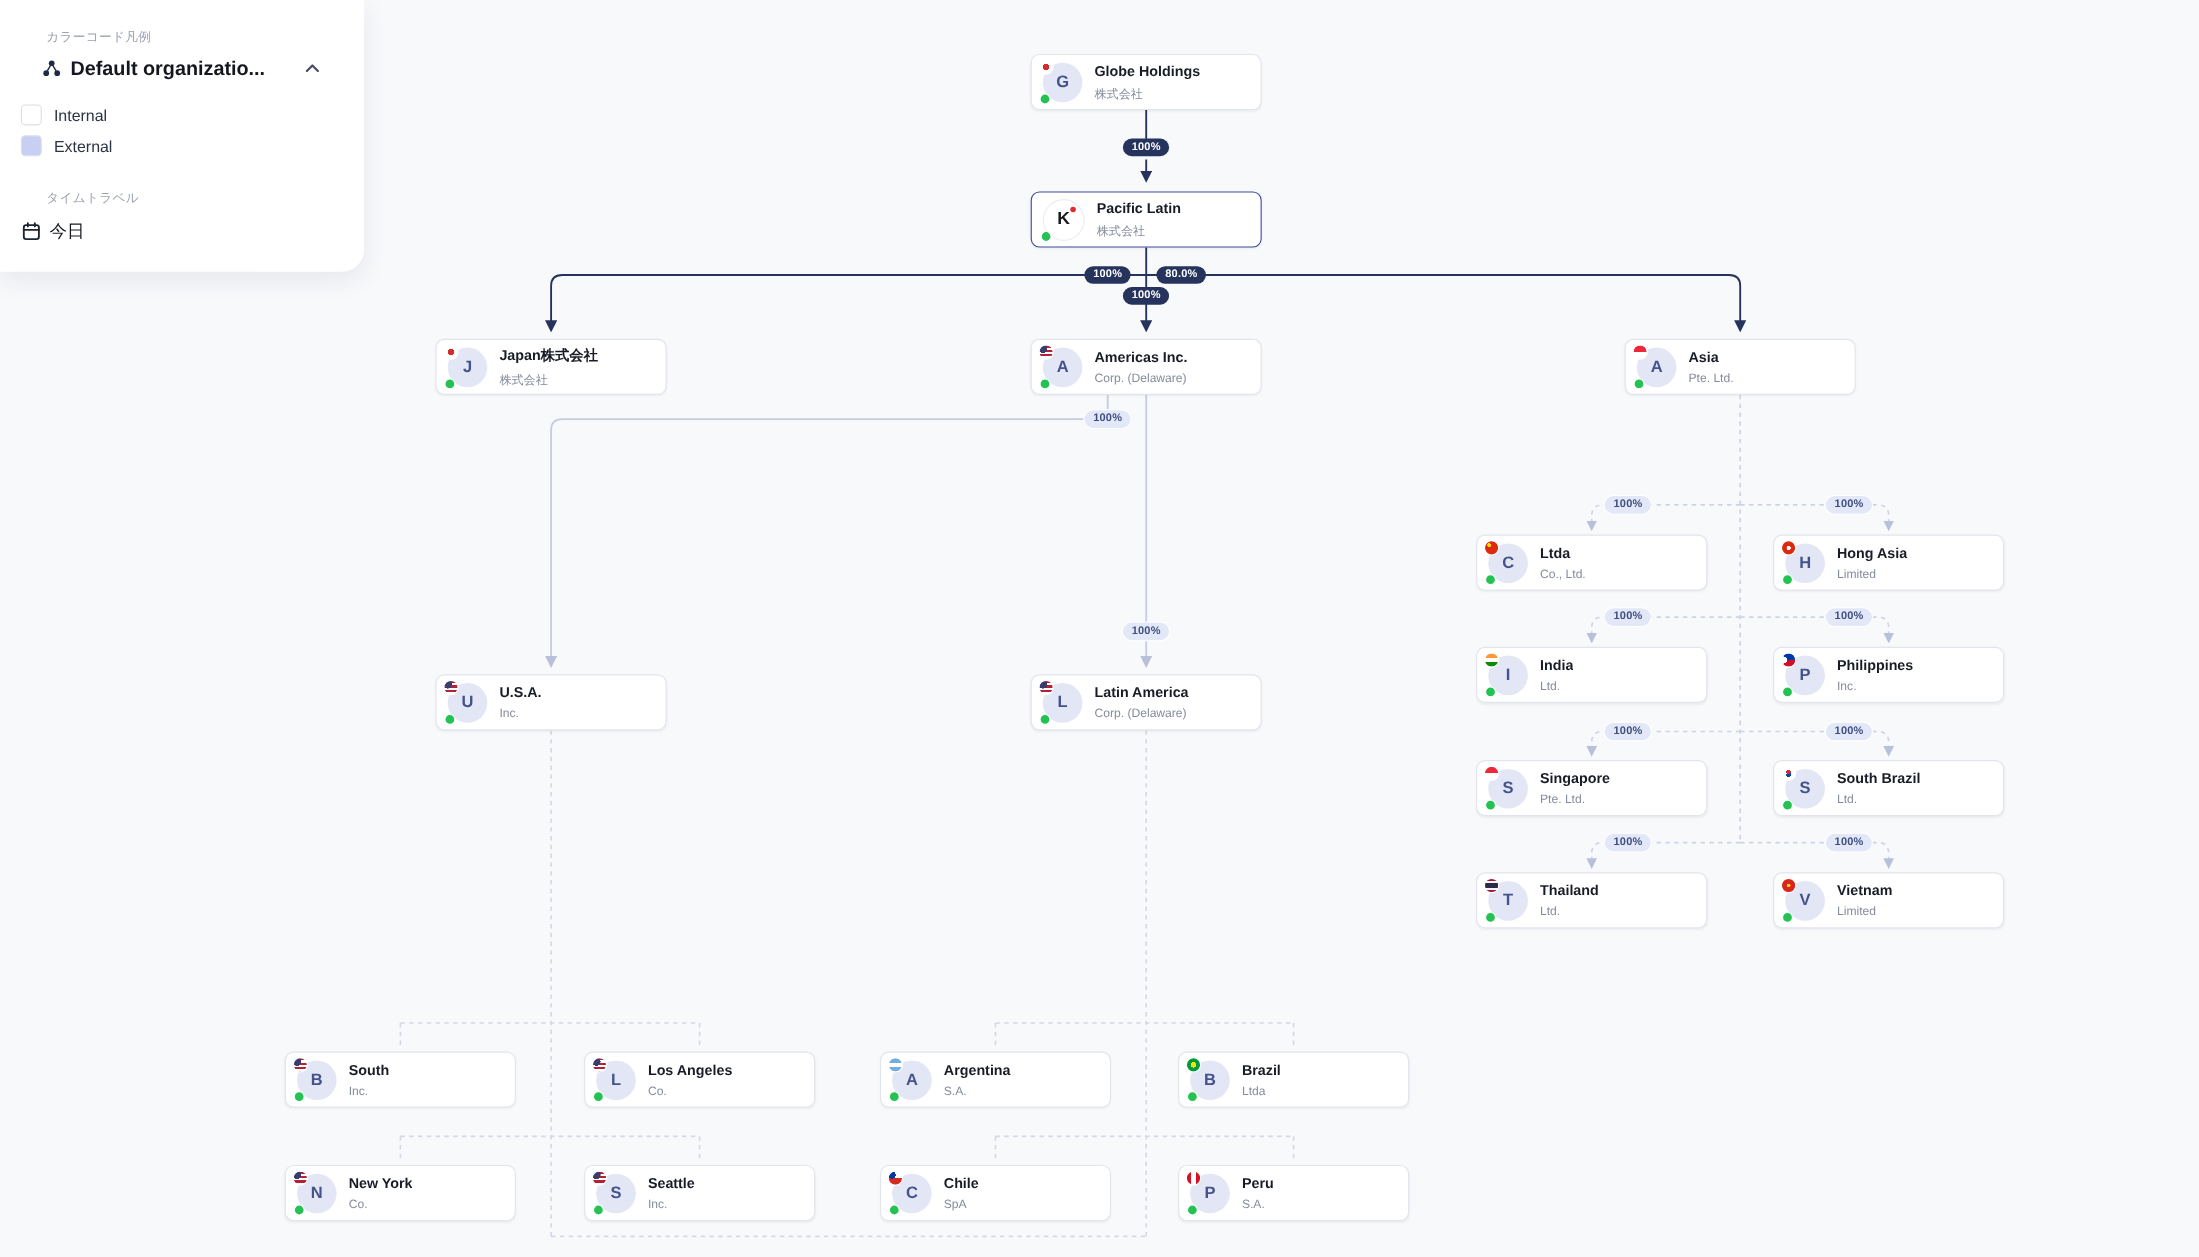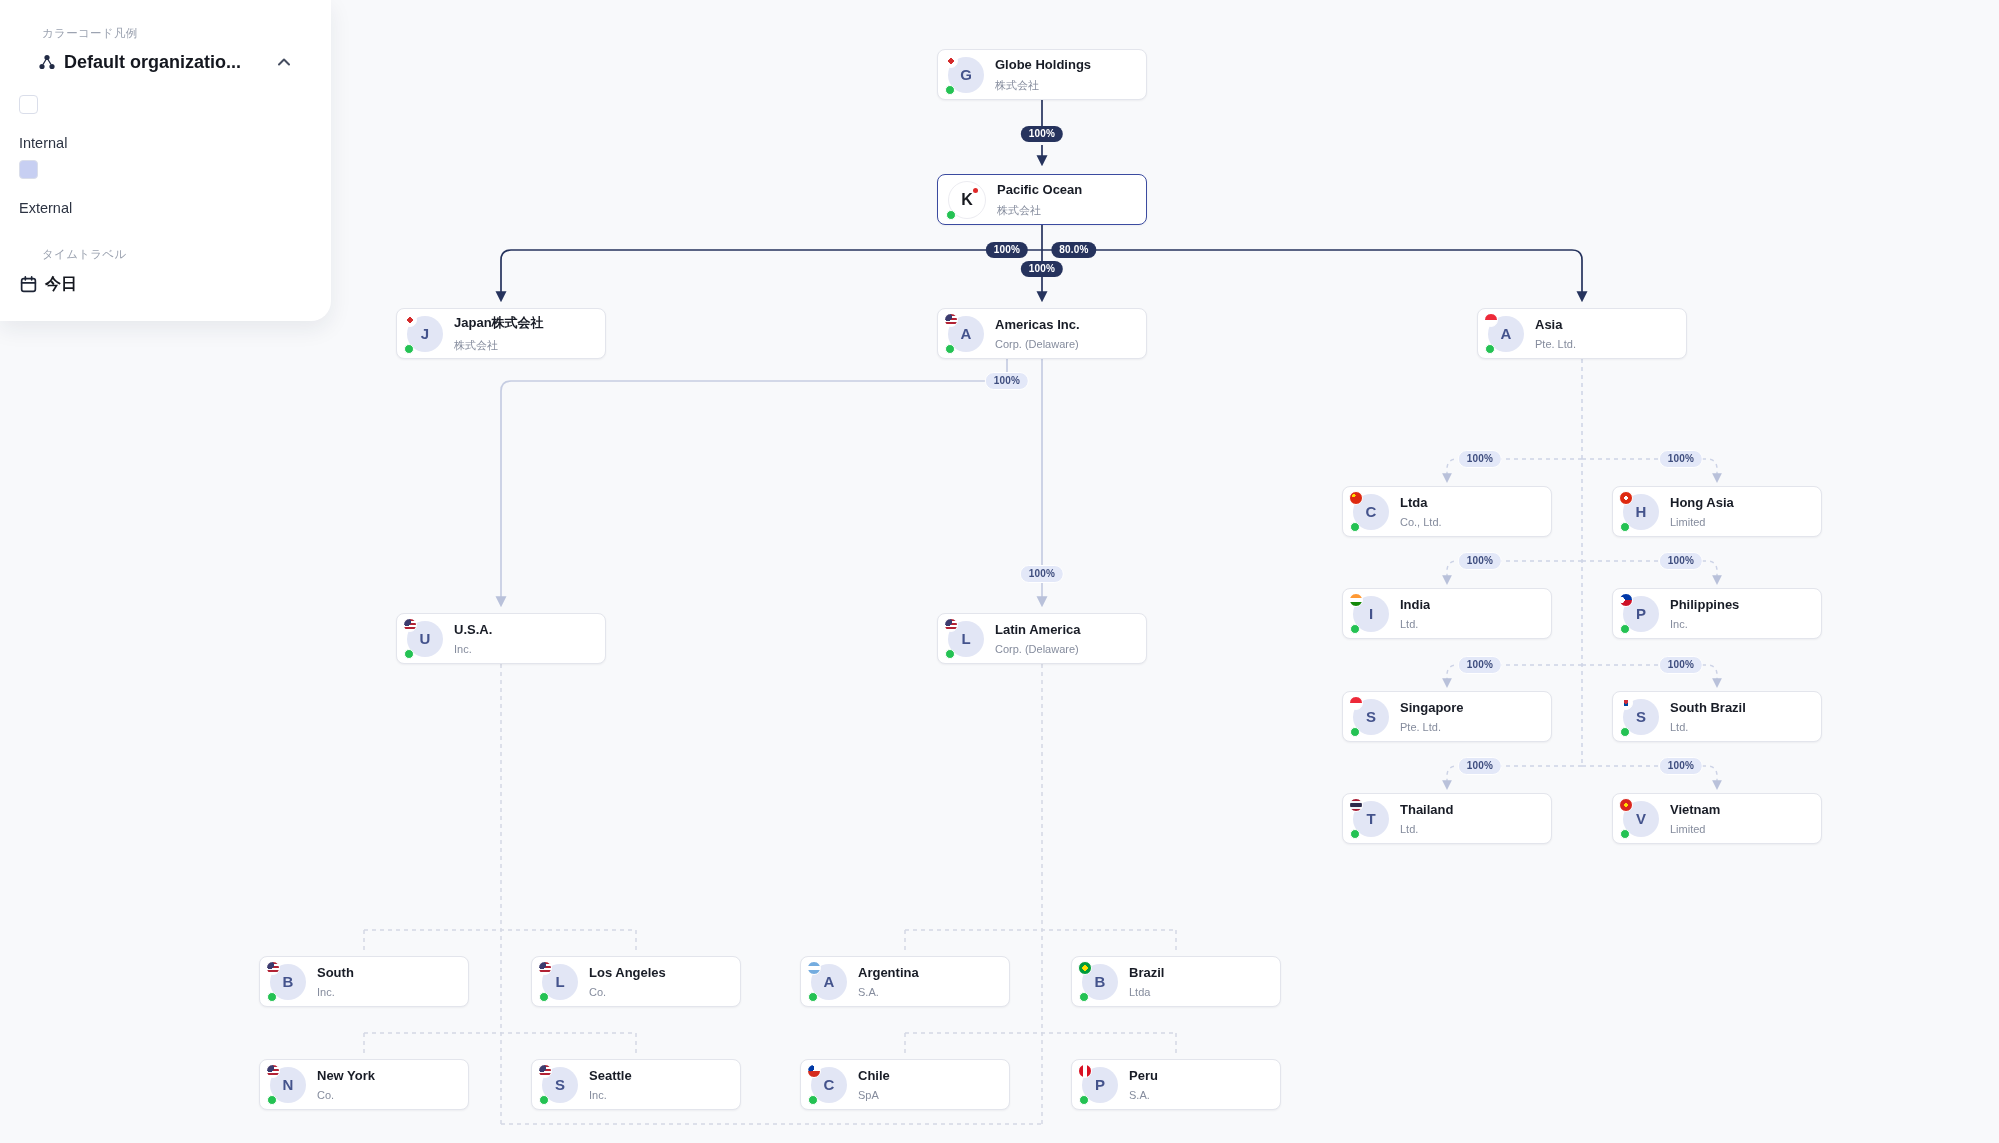--- a/index.html
+++ b/index.html
@@ -94,29 +94,29 @@
   .title-row{display:flex;align-items:center;gap:8px;margin:8px 0 20px 20px;}
   .title-row h1{
     margin:0;font-size:18px;font-weight:700;color:#14171f;
     white-space:nowrap;overflow:hidden;max-width:200px;
   }
   .collapse-btn{
     margin-left:auto;margin-right:14px;background:none;border:none;cursor:pointer;
     width:26px;height:26px;display:flex;align-items:center;justify-content:center;padding:0;
   }
   .legend-items{display:flex;flex-direction:column;gap:9px;margin-left:1px;}
-  .legend-item{display:flex;align-items:flex-start;gap:21px;flex-direction:column;}
+  .legend-item{display:flex;align-items:flex-end;gap:11px;}
   .legend-swatch{
     width:19px;height:19px;border-radius:4px;box-sizing:border-box;
     border:1.5px solid #dadeea;flex:0 0 19px;
   }
   .legend-label{font-size:14.5px;color:#2c3342;}
   .tt-caption{margin-top:31px;}
   .tt-row{display:flex;align-items:center;gap:7px;margin-top:12px;margin-left:1px;cursor:pointer;background:none;border:none;padding:0;}
-  .tt-value{font-size:16px;font-weight:700;color:#15181f;text-align:right;}
+  .tt-value{font-size:16px;font-weight:400;color:#15181f;text-align:right;}
 </style>
 </head>
 <body>
 
 <div class="canvas">
 
   <svg class="edges" width="1999" height="1143">
     <defs>
       <marker id="arrow-dark" viewBox="0 0 10 10" refX="8" refY="5" markerWidth="6.5" markerHeight="6.5" orient="auto-start-reverse">
         <path d="M0,0 L10,5 L0,10 z" fill="#26335d"></path>
@@ -191,21 +191,21 @@
       <span class="node-subtitle">株式会社</span>
     </div>
   </div>
       <div class="org-node selected logo" style="left: 937px; top: 174px;">
     <div class="avatar">
 
       <span class="avatar-letter">K</span>
       <span class="status-dot"></span>
     </div>
     <div class="node-text">
-      <span class="node-title">Pacific Ocean</span>
+      <span class="node-title">Pacific Latin</span>
       <span class="node-subtitle">株式会社</span>
     </div>
   </div>
       <div class="org-node" style="left: 396px; top: 308px;">
     <div class="avatar">
       <span class="flag flag-japan"></span>
       <span class="avatar-letter">J</span>
       <span class="status-dot"></span>
     </div>
     <div class="node-text">

